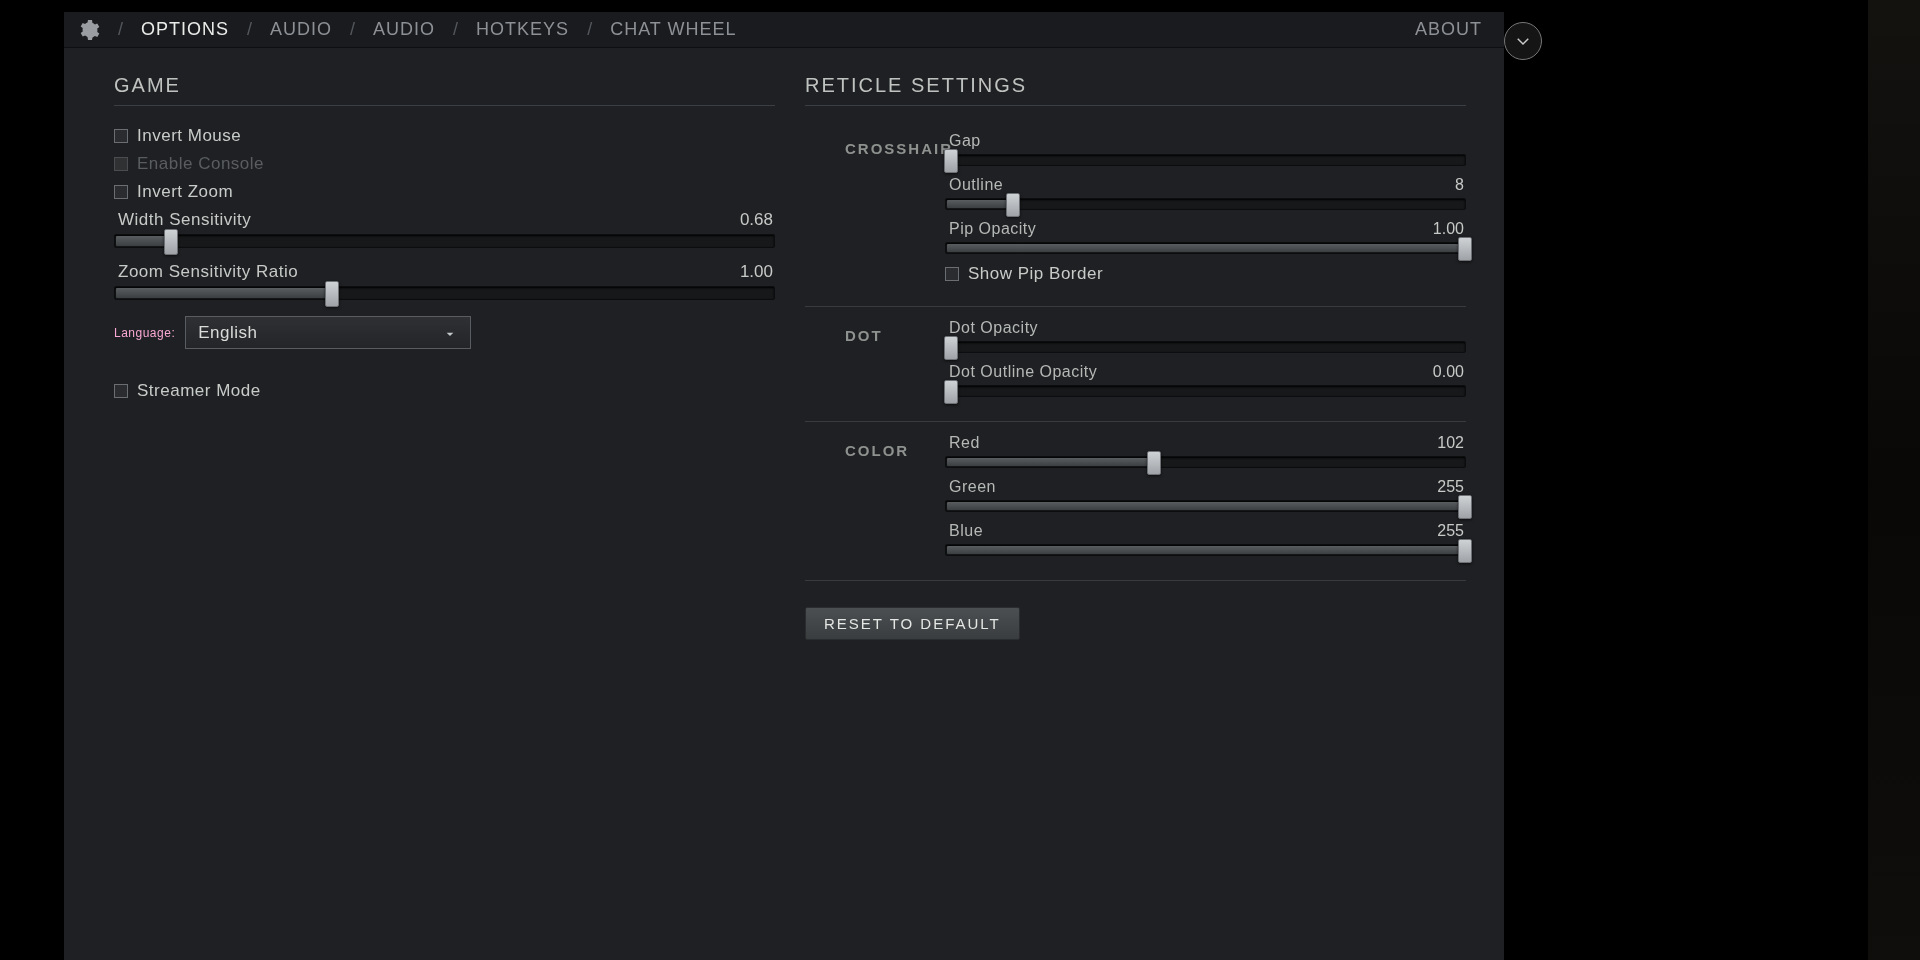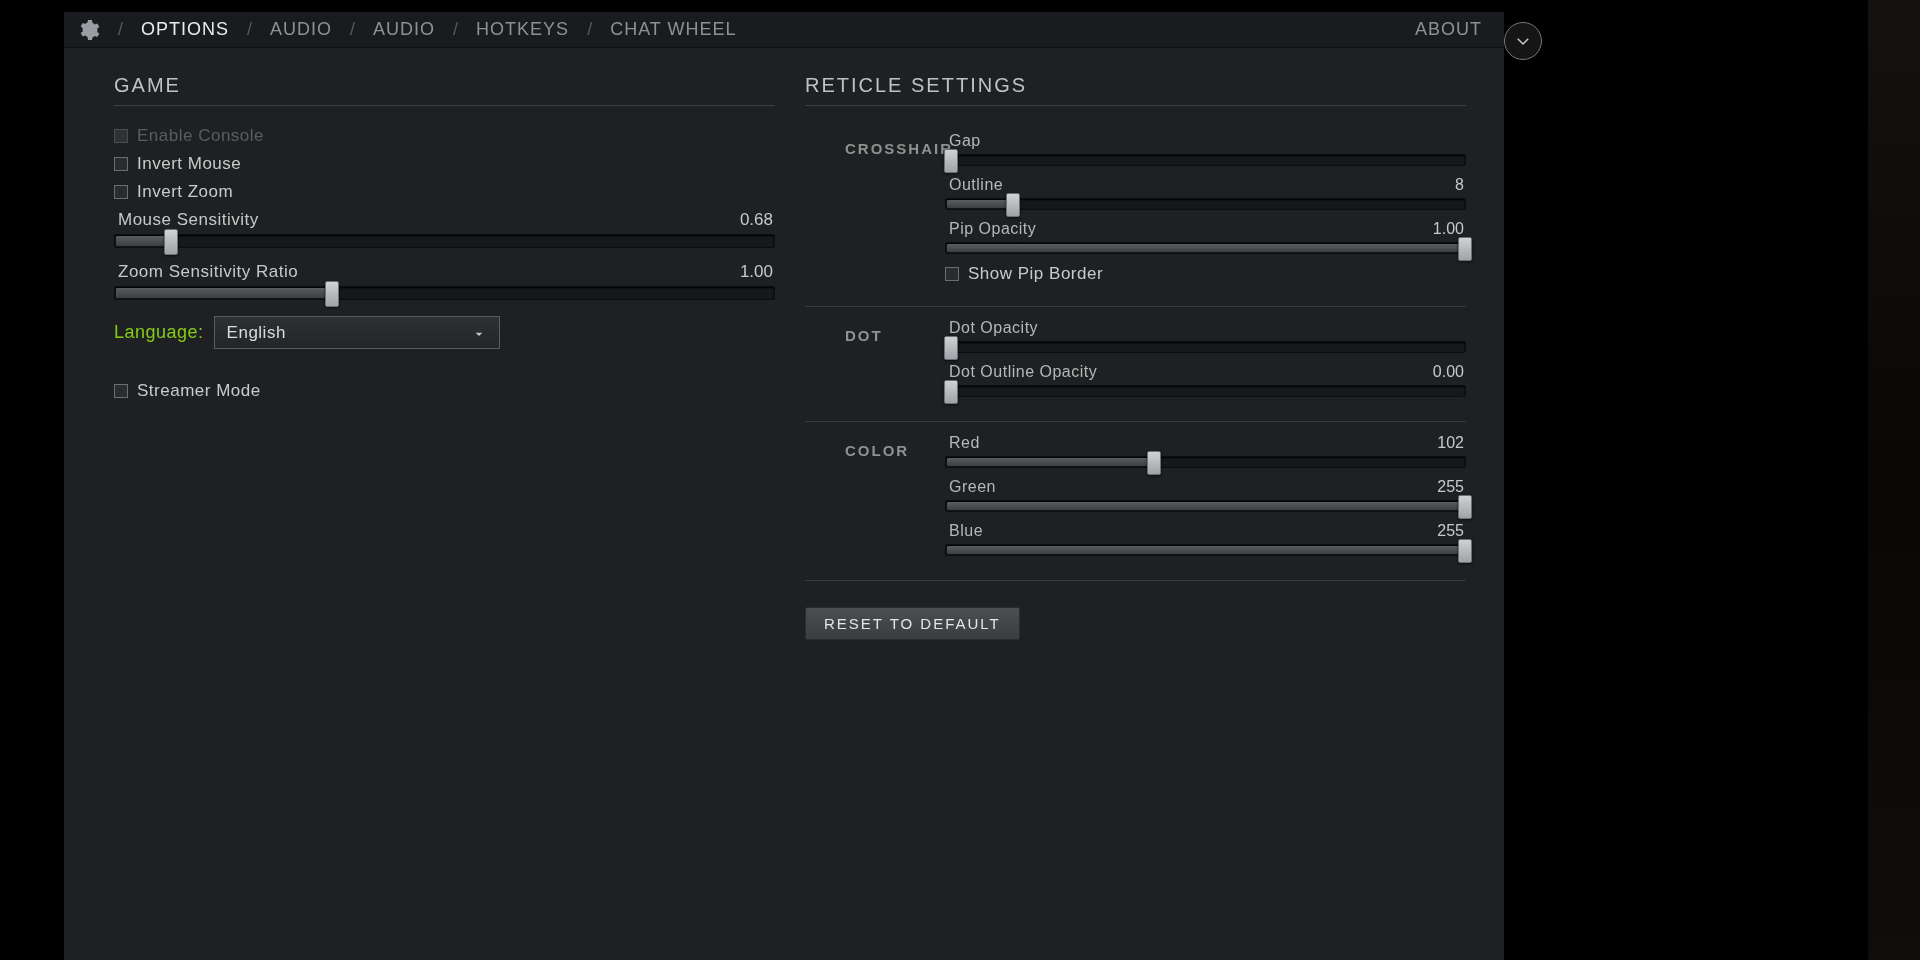--- a/index.html
+++ b/index.html
@@ -50,21 +50,21 @@
   .slider-track { position:relative; height:14px; background:#171819; border:1px solid #0c0d0e;
                   border-radius:2px; box-shadow:inset 0 1px 2px #000; cursor:pointer; }
   .slider-fill  { position:absolute; left:1px; top:1px; bottom:1px; background:linear-gradient(180deg,#5a5d60,#3c3f42);
                   border-radius:1px; }
   .slider-thumb { position:absolute; top:-6px; width:14px; height:26px;
                   background:linear-gradient(180deg,#cfd2d5,#9fa3a7);
                   border:1px solid #6d7075; border-radius:2px; transform:translateX(-50%);
                   box-shadow:0 1px 3px rgba(0,0,0,.6); }
 
   .lang-row { display:flex; align-items:center; gap:10px; margin-top:16px; }
-  .lang-label { color:#84cc16; font-size:18px; letter-spacing:.5px; }
+  .lang-label { color:#f9a8d4; font-size:12px; letter-spacing:.5px; }
   .select { position:relative; width:286px; height:33px;
             background:linear-gradient(180deg,#2e3033,#232528);
             border:1px solid #595c60; color:#d9dcd9; font-size:17px; display:flex; align-items:center;
             padding:0 12px; cursor:pointer; letter-spacing:.5px;text-align:center; }
   .select svg{ position:absolute; right:12px; top:9px; width:16px; height:16px; fill:#c5c8cb; }
 
   .r-block { display:flex; border-bottom:1px solid #373a3e; padding:6px 0 14px 0; margin-bottom:6px; }
   .r-block:last-of-type { border-bottom:none; }
   .r-left  { width:140px; padding-top:8px; }
   .r-right { flex:1;text-align:right; }
@@ -114,36 +114,36 @@
       <span class="tab">CHAT WHEEL</span>
     </div>
     <span class="about-tab">ABOUT</span>
   </div>
 
   <div class="content">
 
     <div class="col">
       <div class="section-hdr">GAME</div>
 
+      <div class="check-row">
+        <div class="checkbox"></div>
+        <span class="check-label">Invert Mouse</span>
+      </div>
       <div class="check-row disabled">
         <div class="checkbox"></div>
         <span class="check-label">Enable Console</span>
-      </div>
-      <div class="check-row">
-        <div class="checkbox"></div>
-        <span class="check-label">Invert Mouse</span>
       </div>
       <div class="check-row">
         <div class="checkbox"></div>
         <span class="check-label">Invert Zoom</span>
       </div>
 
       <div class="slider-row">
         <div class="slider-labels">
-          <span class="slider-name">Mouse Sensitivity</span>
+          <span class="slider-name">Width Sensitivity</span>
           <span class="slider-value">0.68</span>
         </div>
         <div class="slider-track">
           <div class="slider-fill" style="width: 8.5%;"></div>
           <div class="slider-thumb" style="left: 8.5%;"></div>
         </div>
       </div>
 
       <div class="slider-row">
         <div class="slider-labels">

